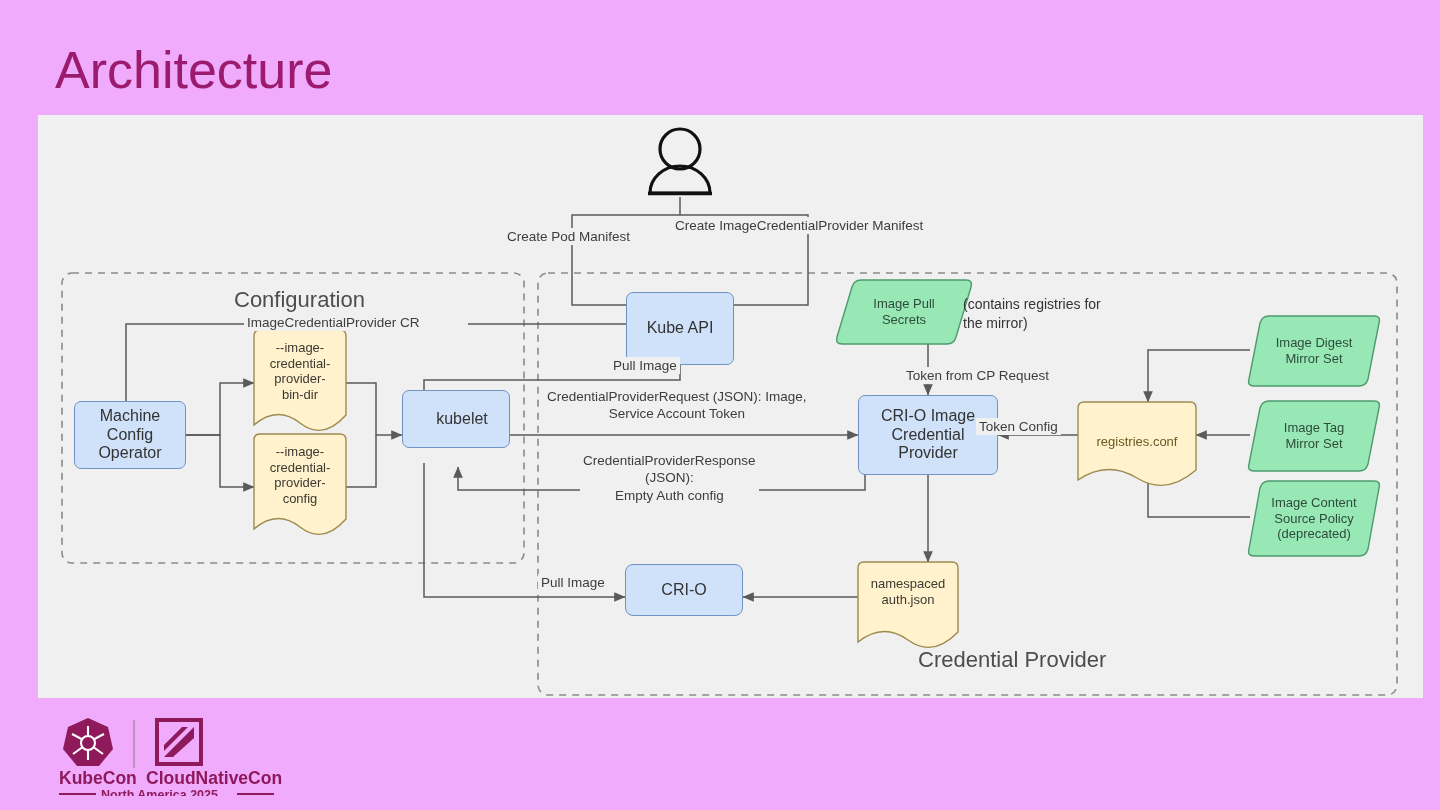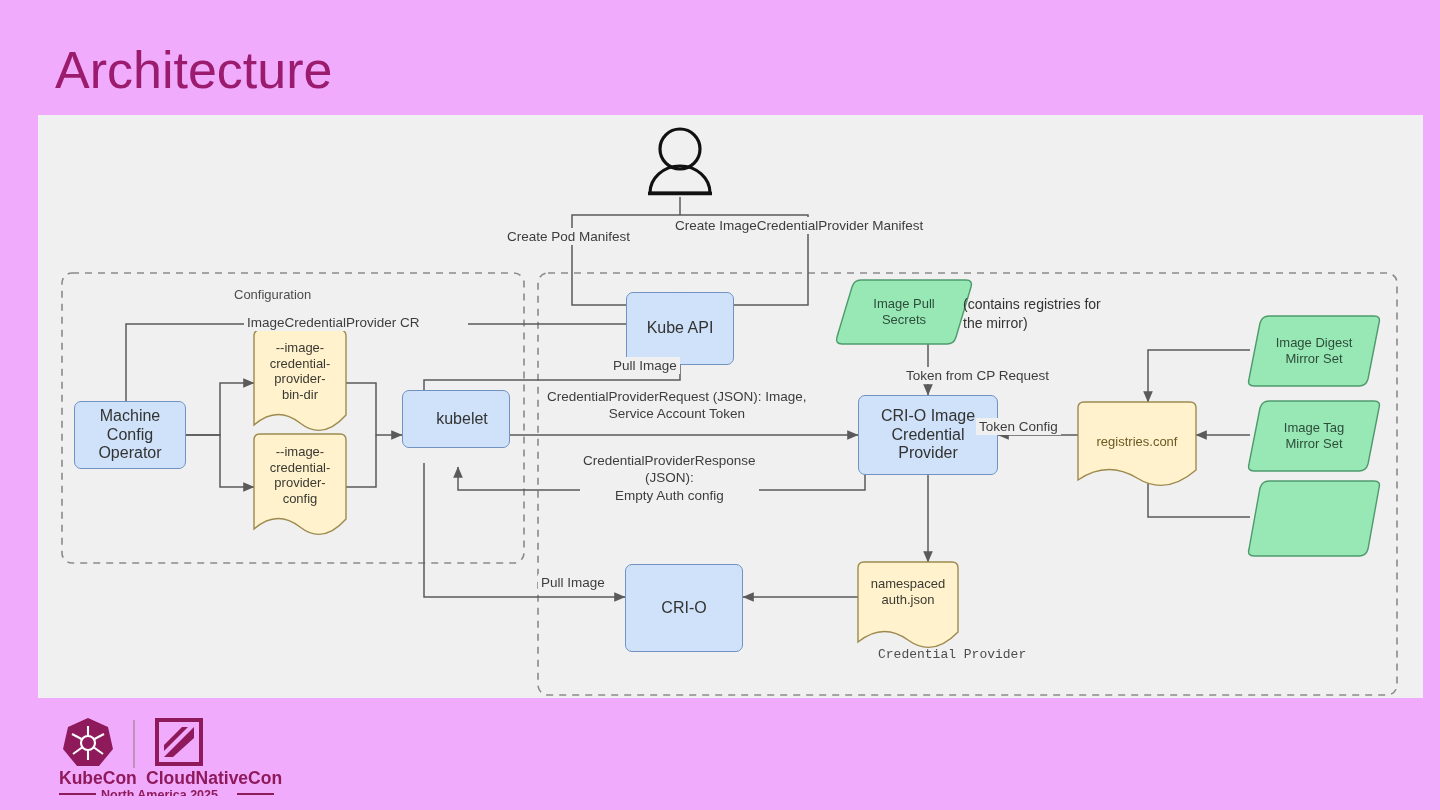--- a/index.html
+++ b/index.html
@@ -96,21 +96,21 @@
     font-family: "Liberation Sans", sans-serif;
     line-height: 1.28;
     text-align: center;
     white-space: pre;
     background: #f0f0f0;
     padding: 0 3px;
   }
   .group-label {
     position: absolute;
     color: #4d4d4d;
-    font-size: 13px;
+    font-size: 22px;
     font-family: "Liberation Sans", sans-serif;
     white-space: nowrap;
   }
   .side-note {
     position: absolute;
     color: #333333;
     font-size: 14px;
     font-family: "Liberation Sans", sans-serif;
     line-height: 1.35;
     white-space: pre;
@@ -221,21 +221,21 @@
       <path d="M1040,293 q0,-6 6,-6 L1152,287 q6,0 6,6 L1158,355 q-30,26 -59,8 q-30,-18 -59,2 Z" fill="#fff2cc" stroke="#9d8a4e" stroke-width="1.4"></path>
       <path d="M820,453 q0,-6 6,-6 L914,447 q6,0 6,6 L920,517 q-25,26 -50,8 q-25,-18 -50,2 Z" fill="#fff2cc" stroke="#9d8a4e" stroke-width="1.4"></path>
 
       <path d="M814,172 q2,-7 9,-7 L928,165 q7,0 5,7 L918,222 q-2,7 -9,7 L804,229 q-7,0 -5,-7 Z" fill="#97e8b5" stroke="#4e9a6d" stroke-width="1.4"></path>
       <path d="M1222,208 q2,-7 9,-7 L1336,201 q7,0 5,7 L1330,264 q-2,7 -9,7 L1216,271 q-7,0 -5,-7 Z" fill="#97e8b5" stroke="#4e9a6d" stroke-width="1.4"></path>
       <path d="M1222,293 q2,-7 9,-7 L1336,286 q7,0 5,7 L1330,349 q-2,7 -9,7 L1216,356 q-7,0 -5,-7 Z" fill="#97e8b5" stroke="#4e9a6d" stroke-width="1.4"></path>
       <path d="M1222,373 q2,-7 9,-7 L1336,366 q7,0 5,7 L1330,434 q-2,7 -9,7 L1216,441 q-7,0 -5,-7 Z" fill="#97e8b5" stroke="#4e9a6d" stroke-width="1.4"></path>
     </svg>
 
     <div class="group-label" style="left:196px; top:172px;">Configuration</div>
-    <div class="group-label" style="left:840px; top:532px;font-family:Liberation Mono, monospace;">Credential Provider</div>
+    <div class="group-label" style="left:880px; top:532px;">Credential Provider</div>
 
     <div class="node blue" style="left:36px; top:286px; width:112px; height:68px;">
       <span class="node-text" style="white-space:pre-line;">Machine
 Config
 Operator</span>
     </div>
 
     <div class="node blue" style="left:364px; top:275px; width:108px; height:58px;padding-left:12px;">
       <span class="node-text" style="white-space:pre-line;">kubelet</span>
     </div>
@@ -243,21 +243,21 @@
     <div class="node blue" style="left:588px; top:177px; width:108px; height:73px;">
       <span class="node-text" style="white-space:pre-line;">Kube API</span>
     </div>
 
     <div class="node blue" style="left:820px; top:280px; width:140px; height:80px;">
       <span class="node-text" style="white-space:pre-line;">CRI-O Image
 Credential
 Provider</span>
     </div>
 
-    <div class="node blue" style="left:587px; top:449px; width:118px; height:88px;">
+    <div class="node blue" style="left:587px; top:449px; width:118px; height:52px;border-radius:8px;">
       <span class="node-text" style="white-space:pre-line;">CRI-O</span>
     </div>
 
     <div class="note" style="left:216px; top:225px; width:92px; height:80px;">
       <span class="note-text" style="white-space:pre-line;">--image-
 credential-
 provider-
 bin-dir</span>
     </div>
     <div class="note" style="left:216px; top:329px; width:92px; height:80px;">
@@ -278,20 +278,25 @@
       <span class="para-text" style="white-space:pre-line;">Image Pull
 Secrets</span>
     </div>
     <div class="para" style="left:1212px; top:201px; width:128px; height:70px;">
       <span class="para-text" style="white-space:pre-line;">Image Digest
 Mirror Set</span>
     </div>
     <div class="para" style="left:1212px; top:286px; width:128px; height:70px;">
       <span class="para-text" style="white-space:pre-line;">Image Tag
 Mirror Set</span>
+    </div>
+    <div class="para" style="left:1208px; top:366px; width:136px; height:75px;">
+      <span class="para-text" style="white-space:pre-line;">Image Content
+Source Policy
+(deprecated)</span>
     </div>
 
     <div class="edge-label" style="left:466px; top:113px;">Create Pod Manifest</div>
 
     <div class="edge-label" style="left:634px; top:102px;">Create ImageCredentialProvider Manifest</div>
 
     <div class="edge-label" style="left:206px; top:199px;">ImageCredentialProvider CR</div>
 
     <div class="edge-label" style="left:572px; top:242px;">Pull Image</div>
 

